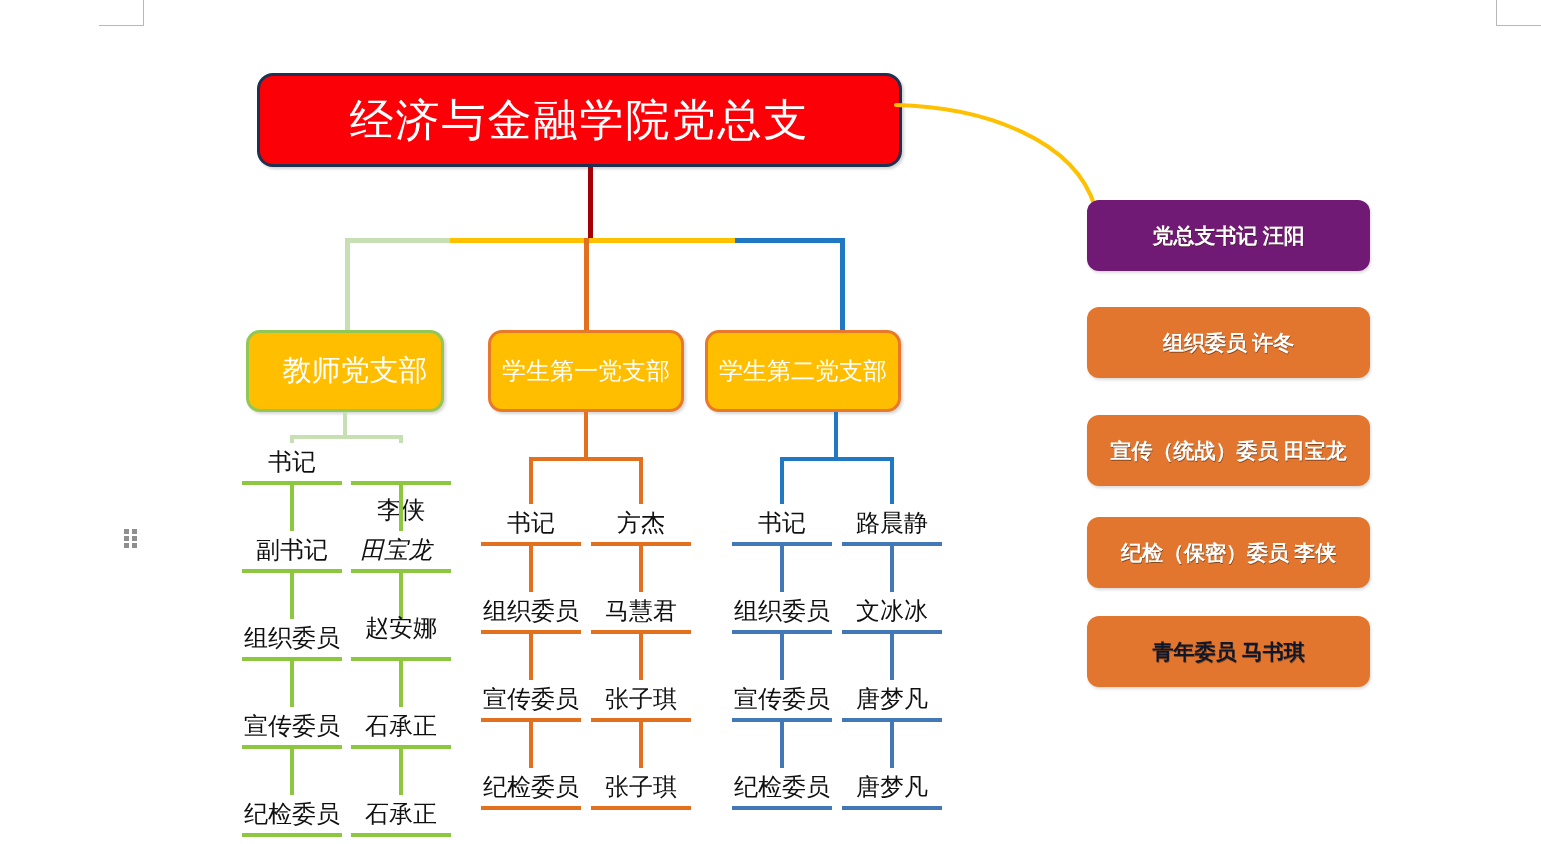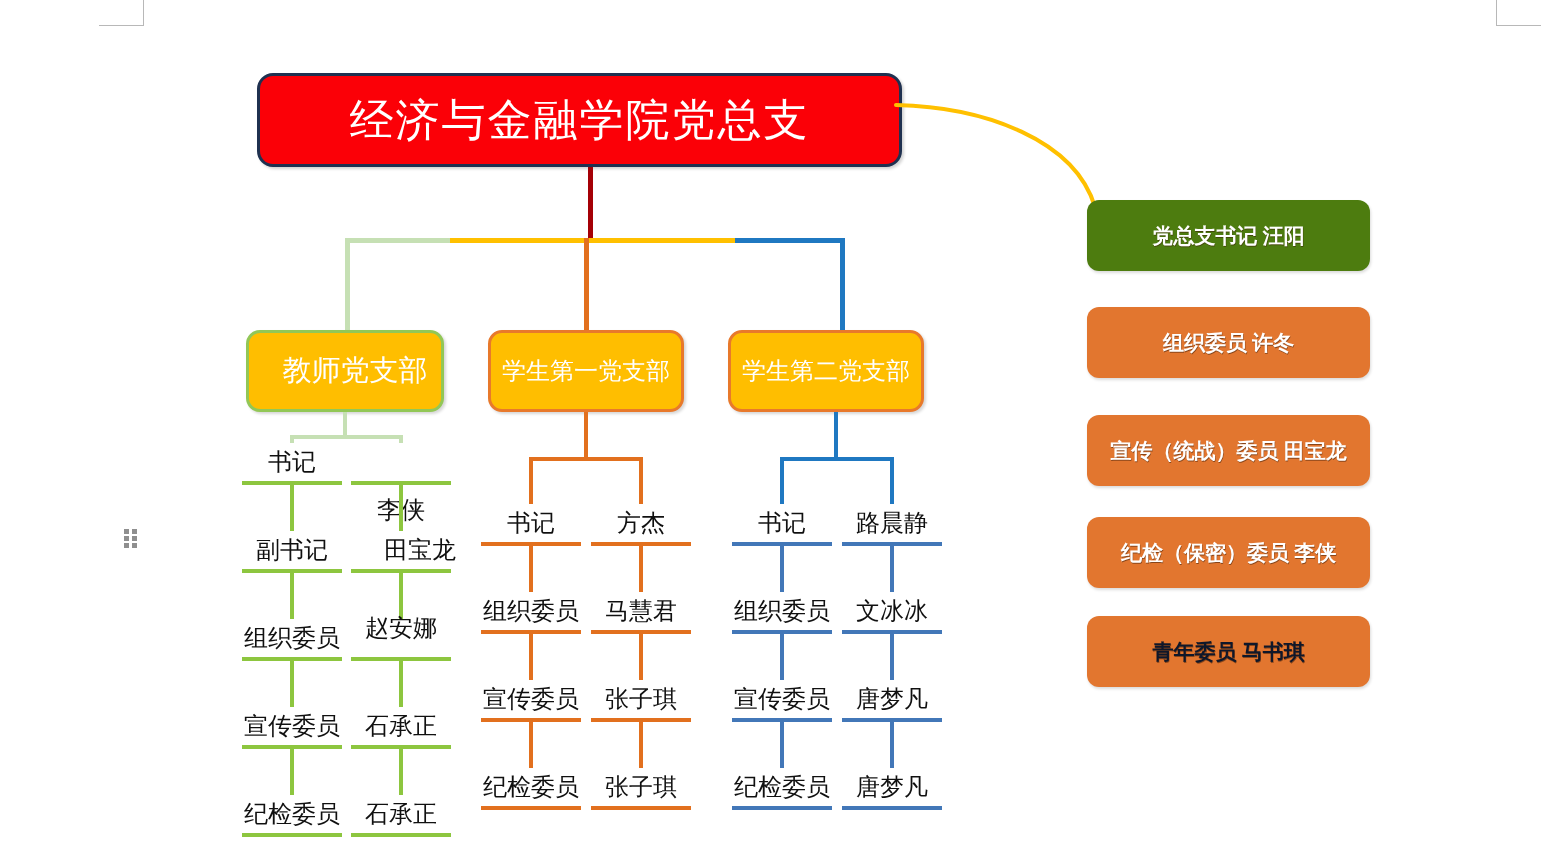--- a/index.html
+++ b/index.html
@@ -71,21 +71,21 @@
     background: #FFBE00;
     display: flex;
     align-items: center;
     justify-content: center;
     color: #ffffff;
     box-shadow: 2px 2px 3px rgba(0,0,0,0.16);
     white-space: nowrap;
   }
   .unit-box.teacher { left: 246px; top: 330px; width: 198px; height: 82px; border: 3px solid #92C756; font-size: 29px; }
   .unit-box.stu1    { left: 488px; top: 330px; width: 196px; height: 82px; border: 3px solid #E8792B; font-size: 24px; }
-  .unit-box.stu2    { left: 728px; top: 330px; width: 196px; height: 82px; border: 3px solid #E8792B; font-size: 24px; }
+  .unit-box.stu2    { left: 705px; top: 330px; width: 196px; height: 82px; border: 3px solid #E8792B; font-size: 24px; }
 
   
   .branch { position: absolute; }
   .cell {
     position: absolute;
     text-align: center;
     font-size: 24px;
     line-height: 30px;
     color: #101010;
     white-space: nowrap;
@@ -170,21 +170,21 @@
     <div class="line-v" style="left: 399px; top: 435px; width: 4px; height: 8px; background: rgb(198, 224, 180);"></div>
     <div class="cell" style="left: 244px; top: 447px; width: 96px;">书记</div>
     <div class="underline" style="left: 242px; top: 481px; width: 100px; background: rgb(141, 198, 63);"></div>
     <div class="line-v" style="left: 290px; top: 485px; width: 4px; height: 46px; background: rgb(141, 198, 63);"></div>
     <div class="cell" style="left: 353px; top: 447px; width: 96px; margin-top: 48px;">李侠</div>
     <div class="underline" style="left: 351px; top: 481px; width: 100px; background: rgb(141, 198, 63);"></div>
     <div class="line-v" style="left: 399px; top: 485px; width: 4px; height: 46px; background: rgb(141, 198, 63);"></div>
     <div class="cell" style="left: 244px; top: 535px; width: 96px;">副书记</div>
     <div class="underline" style="left: 242px; top: 569px; width: 100px; background: rgb(141, 198, 63);"></div>
     <div class="line-v" style="left: 290px; top: 573px; width: 4px; height: 46px; background: rgb(141, 198, 63);"></div>
-    <div class="cell" style="left: 372px; top: 535px; width: 96px;">田宝龙</div>
+    <div class="cell" style="left: 348px; top: 535px; width: 96px; font-style: italic;">田宝龙</div>
     <div class="underline" style="left: 351px; top: 569px; width: 100px; background: rgb(141, 198, 63);"></div>
     <div class="line-v" style="left: 399px; top: 573px; width: 4px; height: 46px; background: rgb(141, 198, 63);"></div>
     <div class="cell" style="left: 244px; top: 623px; width: 96px;">组织委员</div>
     <div class="underline" style="left: 242px; top: 657px; width: 100px; background: rgb(141, 198, 63);"></div>
     <div class="line-v" style="left: 290px; top: 661px; width: 4px; height: 46px; background: rgb(141, 198, 63);"></div>
     <div class="cell" style="left: 353px; top: 613px; width: 96px;">赵安娜</div>
     <div class="underline" style="left: 351px; top: 657px; width: 100px; background: rgb(141, 198, 63);"></div>
     <div class="line-v" style="left: 399px; top: 661px; width: 4px; height: 46px; background: rgb(141, 198, 63);"></div>
     <div class="cell" style="left: 244px; top: 711px; width: 96px;">宣传委员</div>
     <div class="underline" style="left: 242px; top: 745px; width: 100px; background: rgb(141, 198, 63);"></div>
@@ -247,21 +247,21 @@
     <div class="line-v" style="left: 780px; top: 722px; width: 4px; height: 46px; background: rgb(66, 119, 184);"></div>
     <div class="cell" style="left: 844px; top: 684px; width: 96px;">唐梦凡</div>
     <div class="underline" style="left: 842px; top: 718px; width: 100px; background: rgb(66, 119, 184);"></div>
     <div class="line-v" style="left: 890px; top: 722px; width: 4px; height: 46px; background: rgb(66, 119, 184);"></div>
     <div class="cell" style="left: 734px; top: 772px; width: 96px;">纪检委员</div>
     <div class="underline" style="left: 732px; top: 806px; width: 100px; background: rgb(66, 119, 184);"></div>
     <div class="cell" style="left: 844px; top: 772px; width: 96px;">唐梦凡</div>
     <div class="underline" style="left: 842px; top: 806px; width: 100px; background: rgb(66, 119, 184);"></div>
   </div>
 
-<div class="officer-box" style="top: 200px; background: #4d7c0f; color: rgb(255, 255, 255);">
+<div class="officer-box" style="top: 200px; background: #701a75; color: rgb(255, 255, 255);">
   <span>党总支书记  汪阳</span>
 </div>
 <div class="officer-box" style="top: 307px; background: rgb(226, 118, 47); color: rgb(255, 255, 255);">
   <span>组织委员  许冬</span>
 </div>
 <div class="officer-box" style="top: 415px; background: rgb(226, 118, 47); color: rgb(255, 255, 255);">
   <span>宣传（统战）委员  田宝龙</span>
 </div>
 <div class="officer-box" style="top: 517px; background: rgb(226, 118, 47); color: rgb(255, 255, 255);">
   <span>纪检（保密）委员  李侠</span>

